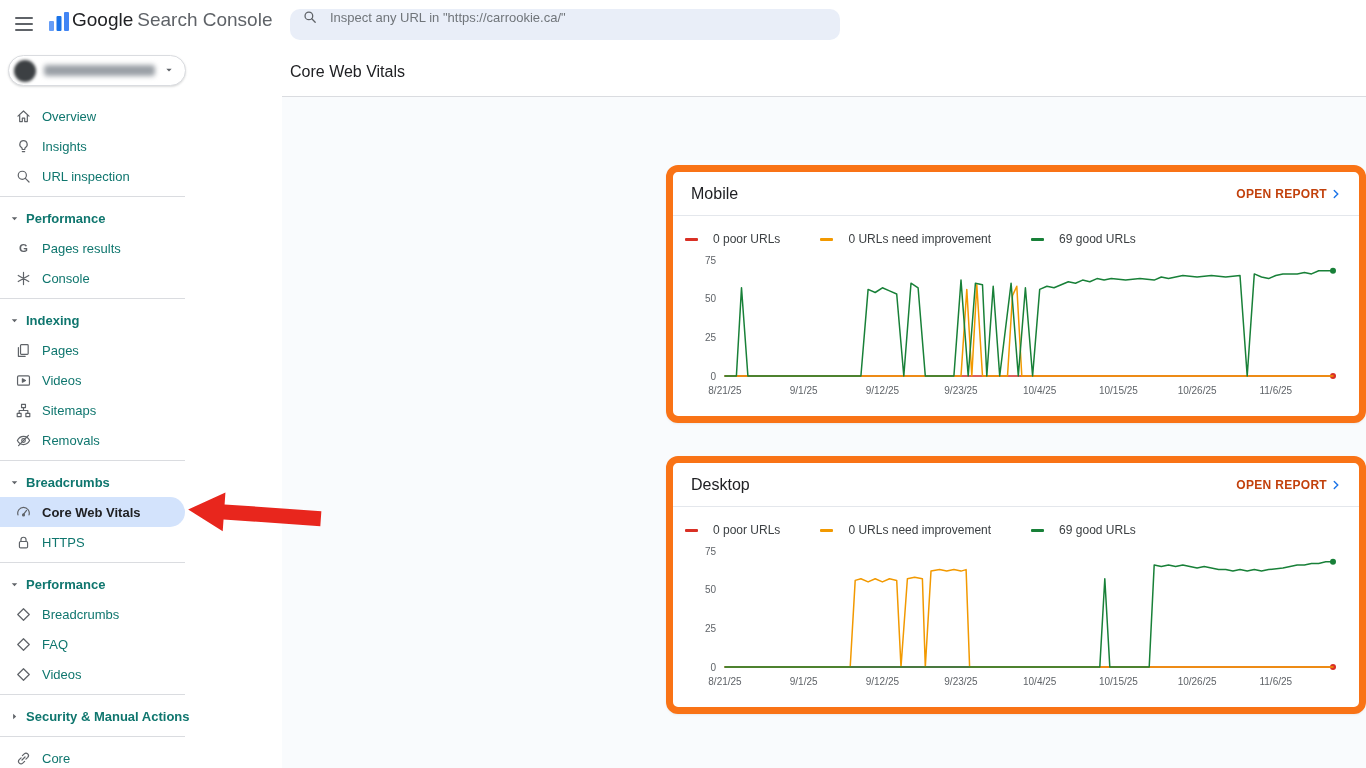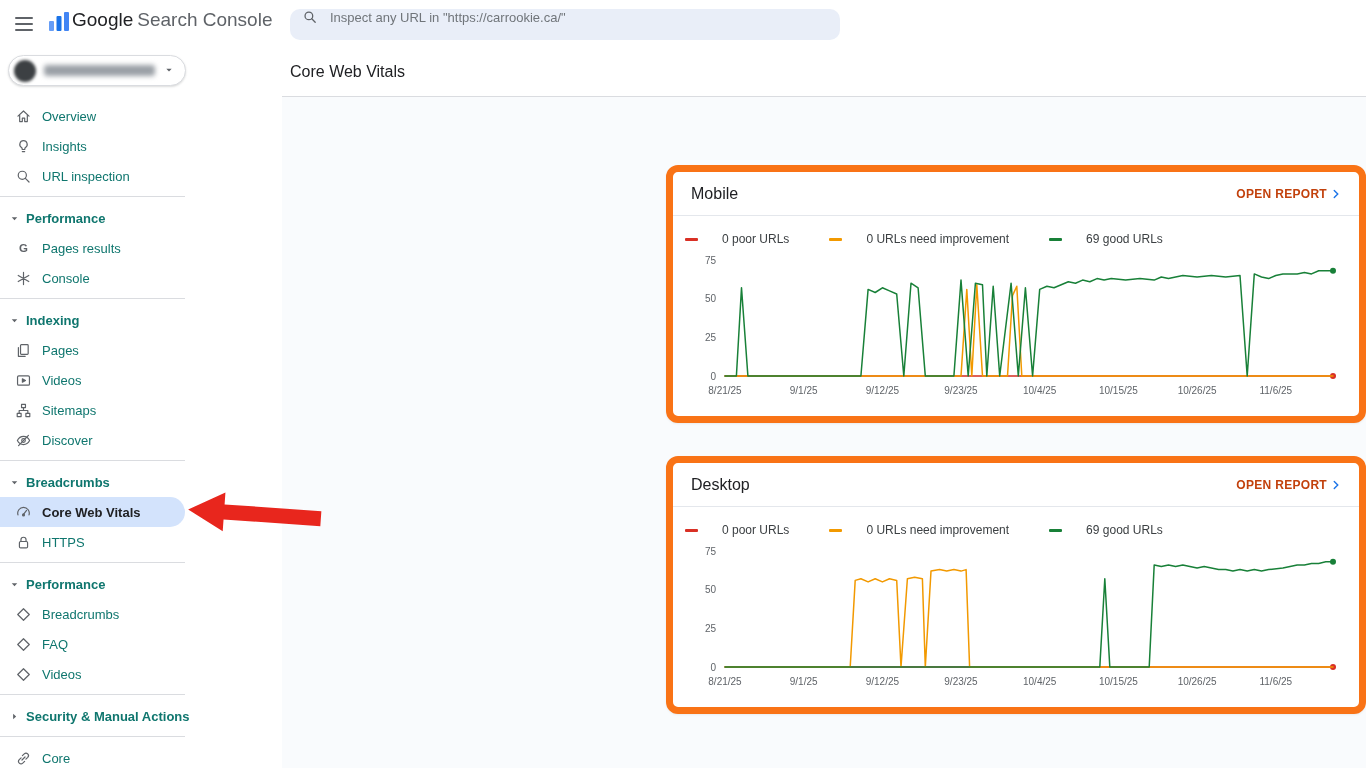--- a/index.html
+++ b/index.html
@@ -51,21 +51,21 @@
   .card{width:700px;margin-left:384px;background:#fff;border:7px solid #f97316;border-radius:12px;
     box-shadow:0 1px 2px rgba(60,64,67,.08);}
   .card-mobile{margin-top:68px;}
   .card-desktop{margin-top:33px;}
   .card-header{height:44px;display:flex;align-items:center;justify-content:space-between;
     padding:0 16px 0 18px;border-bottom:1px solid #e4e7ec;}
   .card-title{font-size:16px;color:#202124;}
   .open-report{display:flex;align-items:flex-end;gap:2px;color:#c2410c;font-size:12px;
     font-weight:700;letter-spacing:.3px;cursor:pointer;text-decoration:none;}
   .legend{display:flex;gap:40px;padding:16px 18px 2px 12px;}
-  .legend-item{display:flex;align-items:center;gap:24px;font-size:12px;color:#3c4043;}
+  .legend-item{display:flex;align-items:center;gap:15px;font-size:12px;color:#3c4043;}
   .legend-swatch{width:13px;height:3px;border-radius:1px;flex:none;}
   .chart-svg{display:block;width:668px;height:160px;margin:2px 16px 6px 16px;}
   .ax-label{font-size:10px;fill:#5f6368;font-family:"Liberation Sans",sans-serif;}
 
   
   .annotation-arrow{position:absolute;left:184px;top:488px;width:140px;height:52px;
     transform:rotate(4deg);z-index:40;pointer-events:none;}
 </style>
 </head>
 <body>
@@ -201,21 +201,21 @@
       <span class="nav-label">Sitemaps</span>
     </div>
     <div class="nav-row nav-item">
       <span class="nav-icon">
         <svg width="17" height="17" viewBox="0 0 20 20" fill="none" stroke="#5f6368" stroke-width="1.4" stroke-linecap="round" stroke-linejoin="round">
           <path d="M2.8 10 C4.5 6.8 7 5.2 10 5.2 C13 5.2 15.5 6.8 17.2 10 C15.5 13.2 13 14.8 10 14.8 C7 14.8 4.5 13.2 2.8 10 Z"></path>
           <circle cx="10" cy="10" r="2.1"></circle>
           <path d="M4.2 16 L15.8 4"></path>
         </svg>
       </span>
-      <span class="nav-label">Discover</span>
+      <span class="nav-label">Removals</span>
     </div>
     <div class="nav-divider"></div>
     <div class="nav-row nav-section">
       <span class="nav-icon">
         <svg width="11" height="11" viewBox="0 0 20 20">
           <path d="M5 7.5 L10 13 L15 7.5 Z" fill="#5f6368"></path>
         </svg>
       </span>
       <span class="nav-label">Breadcrumbs</span>
     </div>

